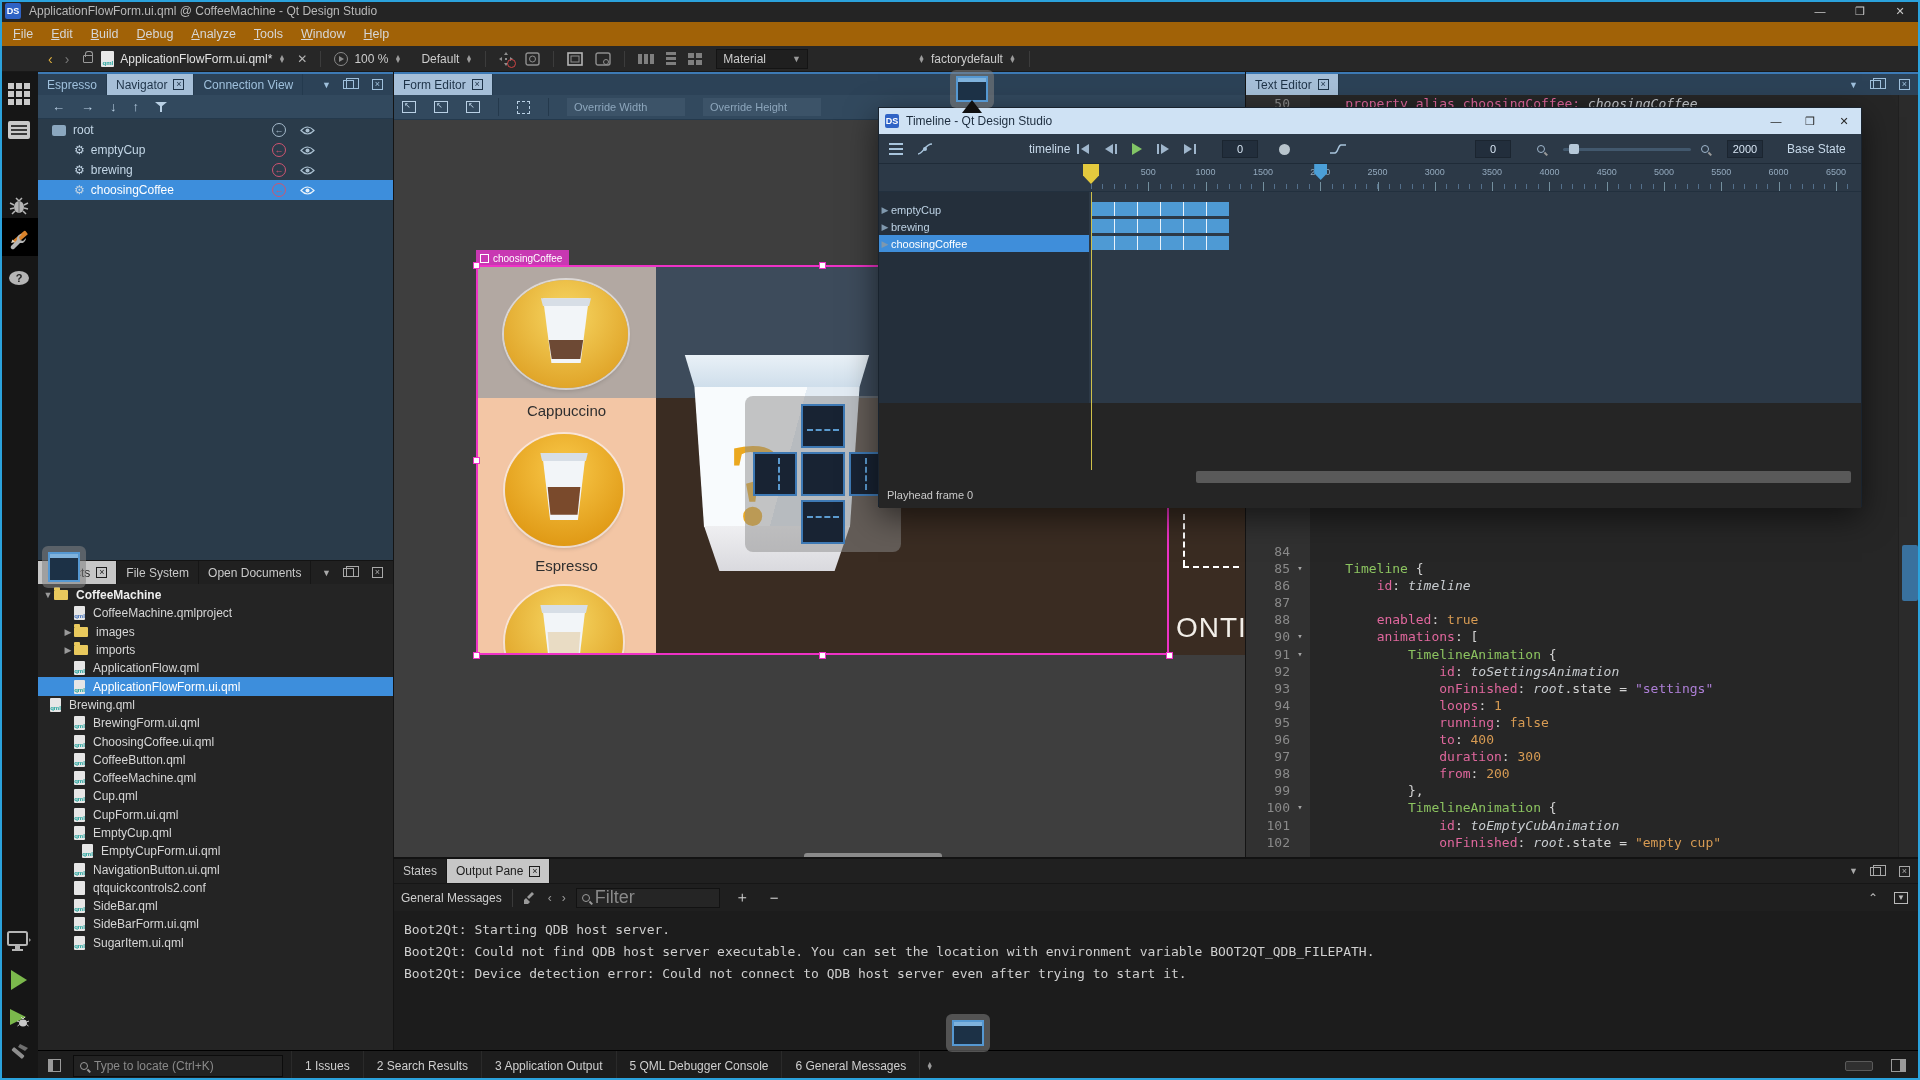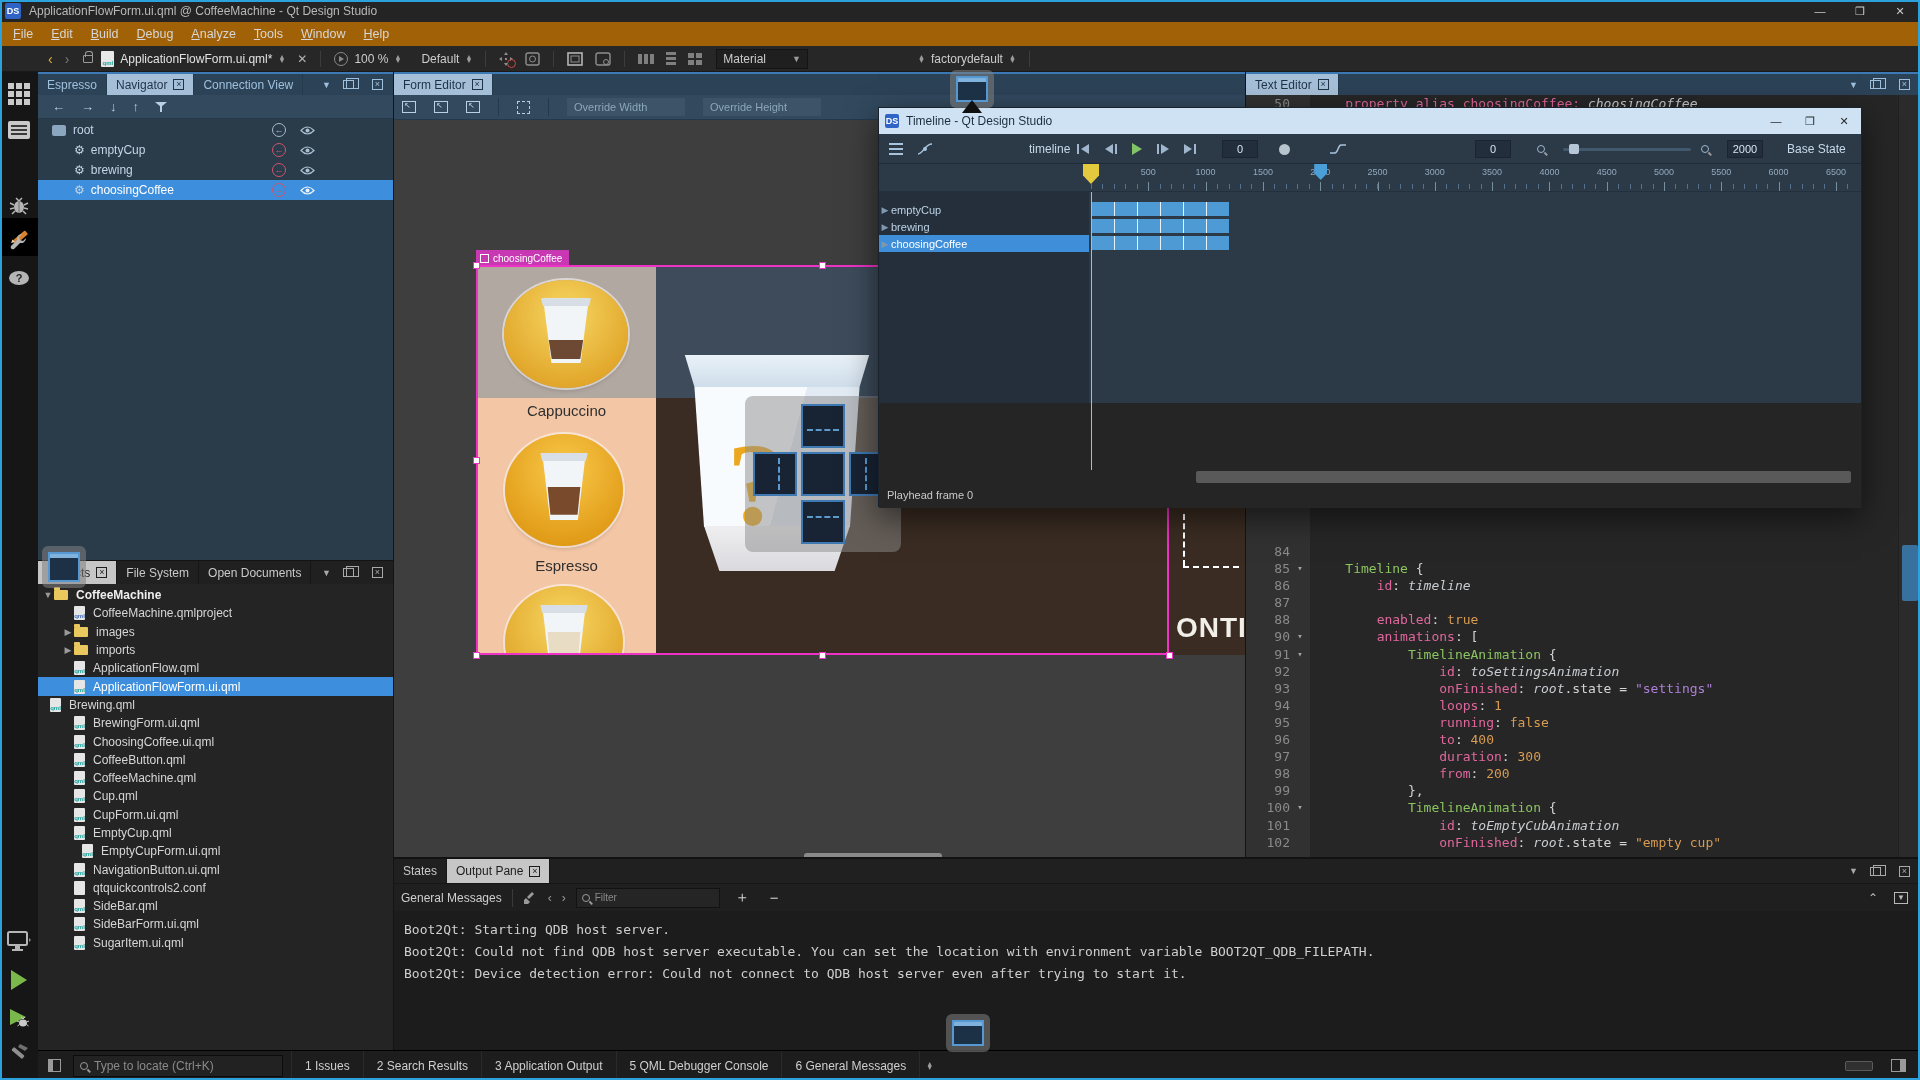--- a/index.html
+++ b/index.html
@@ -123,21 +123,21 @@
   .bc-foot { position:absolute; left:0; top:171px; width:100%; height:45px; clip-path:polygon(12% 0,88% 0,80% 100%,20% 100%); background:linear-gradient(#efeff1,#d9d9de); }
   .bc-q { position:absolute; left:46px; top:62px; font-size:118px; font-weight:bold; color:#eba81f; font-family:"Liberation Serif", serif; }
   .cross-plate { position:absolute; left:351px; top:276px; width:156px; height:156px; background:rgba(140,140,140,.5); border-radius:8px; }
   .dsq { position:absolute; width:44px; height:44px; background:#182333; border:2px solid #3e79b4; }
   .dsq.up::after    { content:""; position:absolute; left:4px; right:4px; top:58%; border-top:2px dashed #5b9bd0; }
   .dsq.down::after  { content:""; position:absolute; left:4px; right:4px; top:34%; border-top:2px dashed #5b9bd0; }
   .dsq.left::after  { content:""; position:absolute; top:4px; bottom:4px; left:58%; border-left:2px dashed #5b9bd0; }
   .dsq.right::after { content:""; position:absolute; top:4px; bottom:4px; left:34%; border-left:2px dashed #5b9bd0; }
   .ants-v { position:absolute; left:789px; top:394px; height:52px; border-left:2px dashed #ffffff; }
   .ants-h { position:absolute; left:789px; top:446px; width:56px; border-top:2px dashed #ffffff; }
-  .onti { position:absolute; left:782px; top:492px; font-size:28px; color:#f2efe9; letter-spacing:1px;font-weight:bold; }
+  .onti { position:absolute; left:782px; top:492px; font-size:28px; color:#f2efe9; letter-spacing:1px; }
   .selection { position:absolute; left:82px; top:145px; width:693px; height:390px; border:2px solid #ee32c6; pointer-events:none; }
   .sel-label { position:absolute; left:82px; top:130px; height:16px; background:#c838b2; color:#fff; font-size:10px; display:flex; align-items:center; padding:0 7px 0 4px; gap:4px; }
   .sel-label .curs { width:9px; height:9px; border:1px solid #fff; position:relative; }
   .handle { position:absolute; width:7px; height:7px; background:#fff; border:1px solid #ee32c6; }
   .hscroll-thumb { position:absolute; left:410px; top:733px; width:138px; height:7px; background:#8a8a8a; border-radius:3px; }
 
   
   .texteditor { position:absolute; left:1245px; top:72px; width:675px; height:785px; background:#262626; border-left:1px solid #141414; }
   .te-content { position:absolute; left:0; top:23px; right:0; bottom:0; background:#262626; overflow:hidden; }
   .gutter-bg { position:absolute; left:0; top:0; width:64px; bottom:0; background:#313131; }
@@ -155,21 +155,21 @@
   #code-lines { position:absolute; left:0; top:448px; right:24px; }
   #code-topline { position:absolute; left:0; top:0; right:24px; }
   .v-scroll { position:absolute; right:0; top:0; width:22px; bottom:0; background:#2b2b2b; border-left:1px solid #202020; }
   .v-thumb { position:absolute; left:3px; top:450px; width:16px; height:56px; background:#39719e; border-radius:2px; }
 
   
   .outputpane { position:absolute; left:393px; top:857px; width:1527px; height:193px; background:#1f1f1f; border-top:2px solid #121212; border-left:1px solid #141414; }
   .op-toolbar { height:28px; background:#1f1f1f; border-top:1px solid #161616; display:flex; align-items:center; color:#cfcfcf; padding-left:7px; gap:10px; }
   .op-sep { width:1px; height:18px; background:#3a3a3a; }
   .filterbox { width:144px; height:20px; background:#252525; border:1px solid #121212; display:flex; align-items:center; padding:0 5px; gap:5px; }
-  .filterbox input { background:transparent; border:none; outline:none; color:#bdbdbd; font-size:10px; width:100px; font-family:"Liberation Sans", sans-serif; }
+  .filterbox input { background:transparent; border:none; outline:none; color:#bdbdbd; font-size:18px; width:100px; font-family:"Liberation Sans", sans-serif; }
   .filterbox input::placeholder { color:#8a8a8a; }
   .mag { width:8px; height:8px; border:1.5px solid #9a9a9a; border-radius:50%; position:relative; flex:none; }
   .mag::after { content:""; position:absolute; left:6px; top:7px; width:4px; height:1.5px; background:#9a9a9a; transform:rotate(45deg); }
   .pm { font-size:15px; color:#d0d0d0; padding:0 5px; }
   .console { position:absolute; left:0; top:52px; right:0; bottom:0; background:#1c1c1c; padding:8px 10px; }
   .con-line { font-family:"DejaVu Sans Mono", monospace; font-size:13px; line-height:22px; color:#cfcfcf; white-space:pre; }
   .op-rights { margin-left:auto; display:flex; gap:16px; padding-right:12px; color:#b9b9b9; align-items:center; }
   .boxed-caret { width:14px; height:12px; border:1px solid #b9b9b9; display:flex; align-items:center; justify-content:center; font-size:8px; }
 
   

